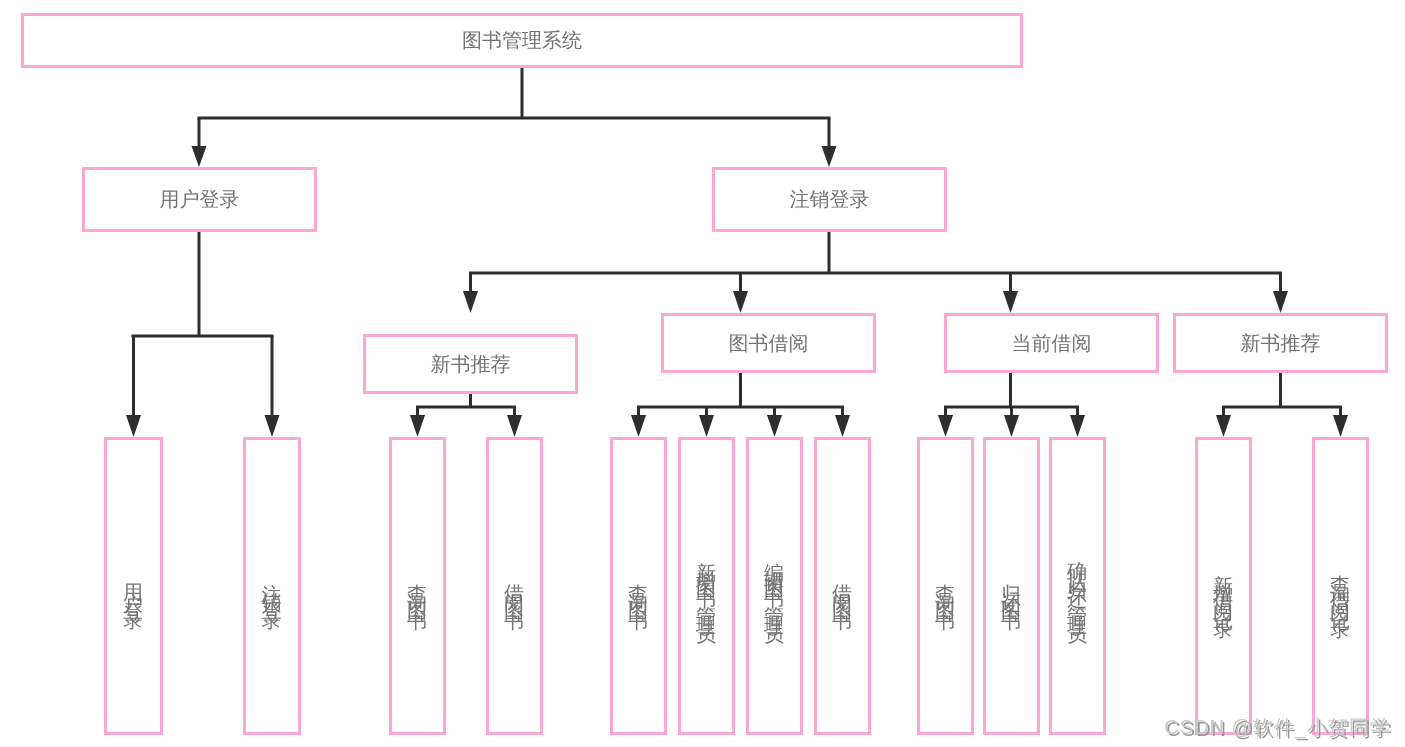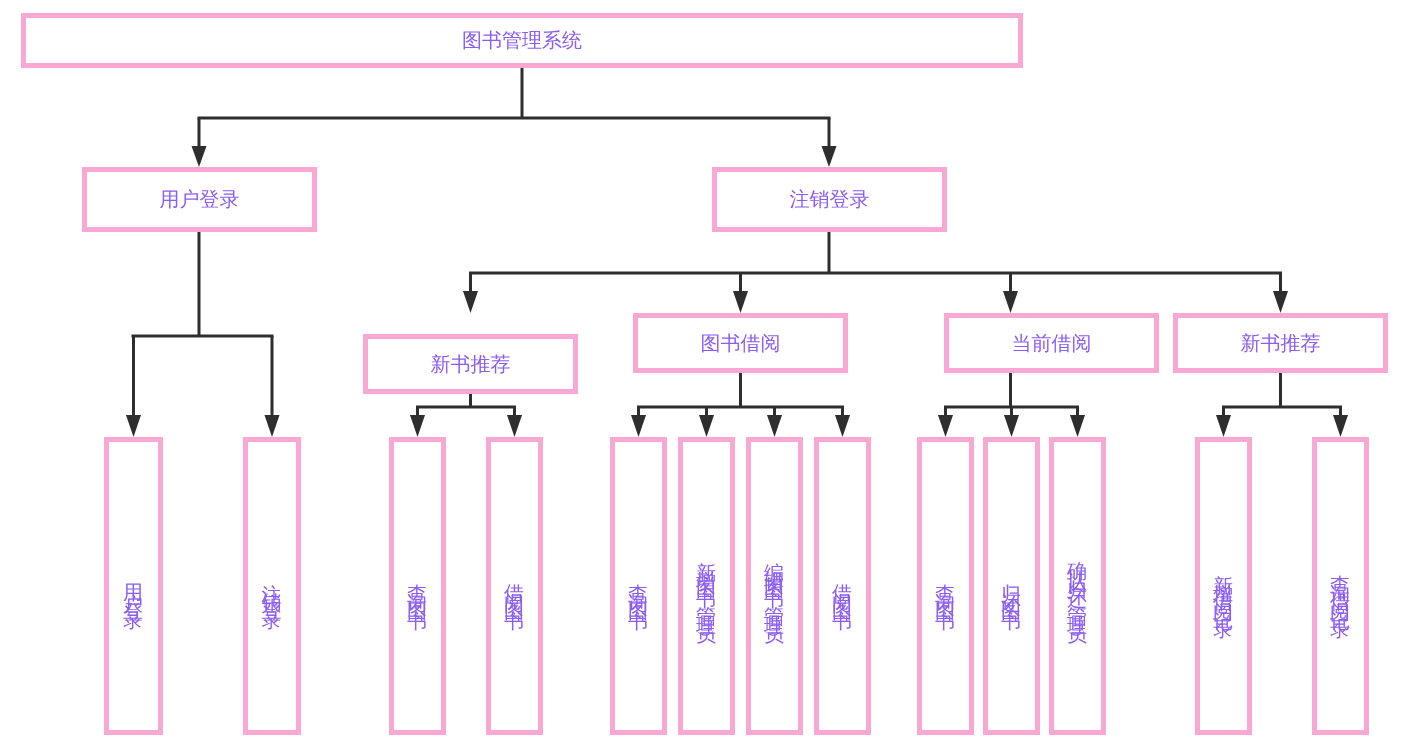--- a/index.html
+++ b/index.html
@@ -10,25 +10,25 @@
     font-family:"Liberation Sans", sans-serif;
     color:#333333;
     overflow:hidden;
   }
   .connectors{
     position:absolute;left:0;top:0;width:1405px;height:747px;
   }
   .node{
     position:absolute;
     box-sizing:border-box;
-    border:5px solid #f9a8d4;
+    border:3px solid #f9a8d4;
     background:#ffffff;
     display:flex;align-items:center;justify-content:center;
     font-size:20px;
-    color:#8b5cf6;
+    color:#737373;
     white-space:nowrap;
   }
   .root{left:21px;top:13px;width:1002px;height:55px;}
   .lvl2{width:235px;height:65px;top:167px;}
   .lvl3{width:215px;height:60px;top:313px;}
   .leaf{
     top:437px;width:57px;height:298px;
     writing-mode:vertical-rl;
     text-orientation:mixed;
     letter-spacing:9px;
@@ -114,21 +114,21 @@
       <polygon points="1333,415 1348,415 1340.5,437" stroke="none"></polygon>
     </g>
   </svg>
 
   <div class="node root">图书管理系统</div>
 
   <div class="node lvl2" style="left:82px;">用户登录</div>
   <div class="node lvl2" style="left:712px;">注销登录</div>
 
   <div class="node lvl3" style="left:363px;margin-top:21px;">新书推荐</div>
-  <div class="node lvl3" style="left:633px;">图书借阅</div>
+  <div class="node lvl3" style="left:661px;">图书借阅</div>
   <div class="node lvl3" style="left:903px;margin-left:41px;">当前借阅</div>
   <div class="node lvl3" style="left:1173px;">新书推荐</div>
 
   <div class="node leaf" style="left:104px;width:59px;">用户登录</div>
   <div class="node leaf" style="left:243px;width:58px;">注销登录</div>
 
   <div class="node leaf" style="left:389px;">查询图书</div>
   <div class="node leaf" style="left:486px;">借阅图书</div>
 
   <div class="node leaf" style="left:610px;">查询图书</div>
@@ -136,14 +136,15 @@
   <div class="node leaf" style="left:746px;">编辑图书（管理员）</div>
   <div class="node leaf" style="left:814px;">借阅图书</div>
 
   <div class="node leaf" style="left:917px;">查询图书</div>
   <div class="node leaf" style="left:983px;">归还图书</div>
   <div class="node leaf" style="left:1049px;">确认归还（管理员）</div>
 
   <div class="node leaf" style="left:1195px;">新增借阅记录</div>
   <div class="node leaf" style="left:1312px;">查询借阅记录</div>
 
+  <div class="watermark">CSDN @软件_小贺同学</div>
 
 </div>
 
 </body></html>

